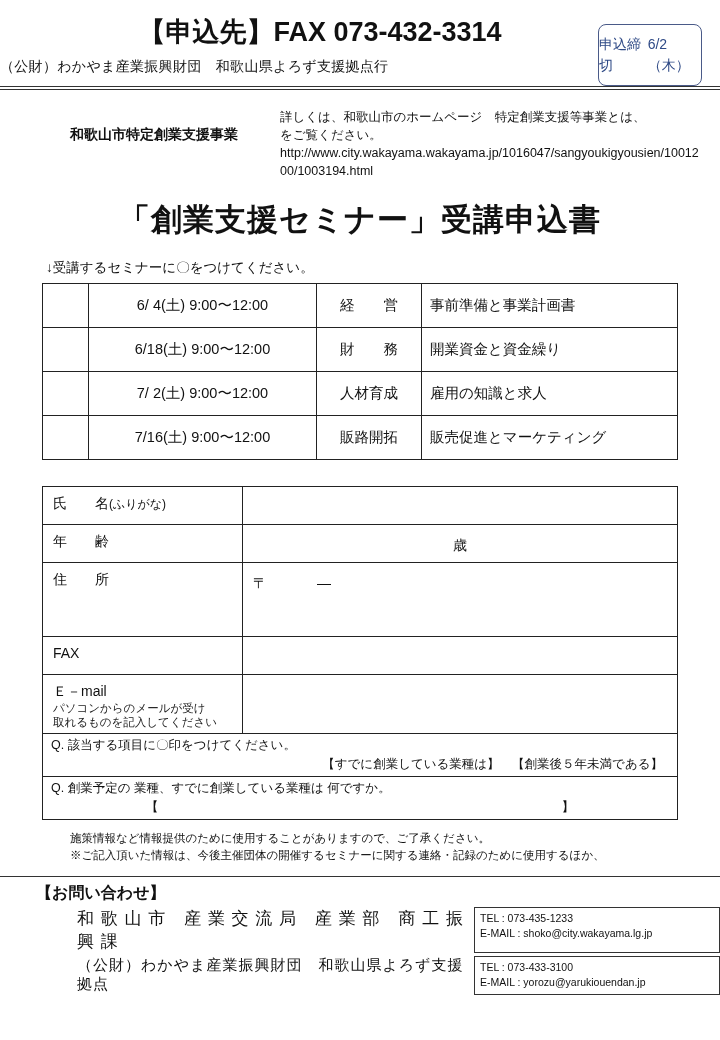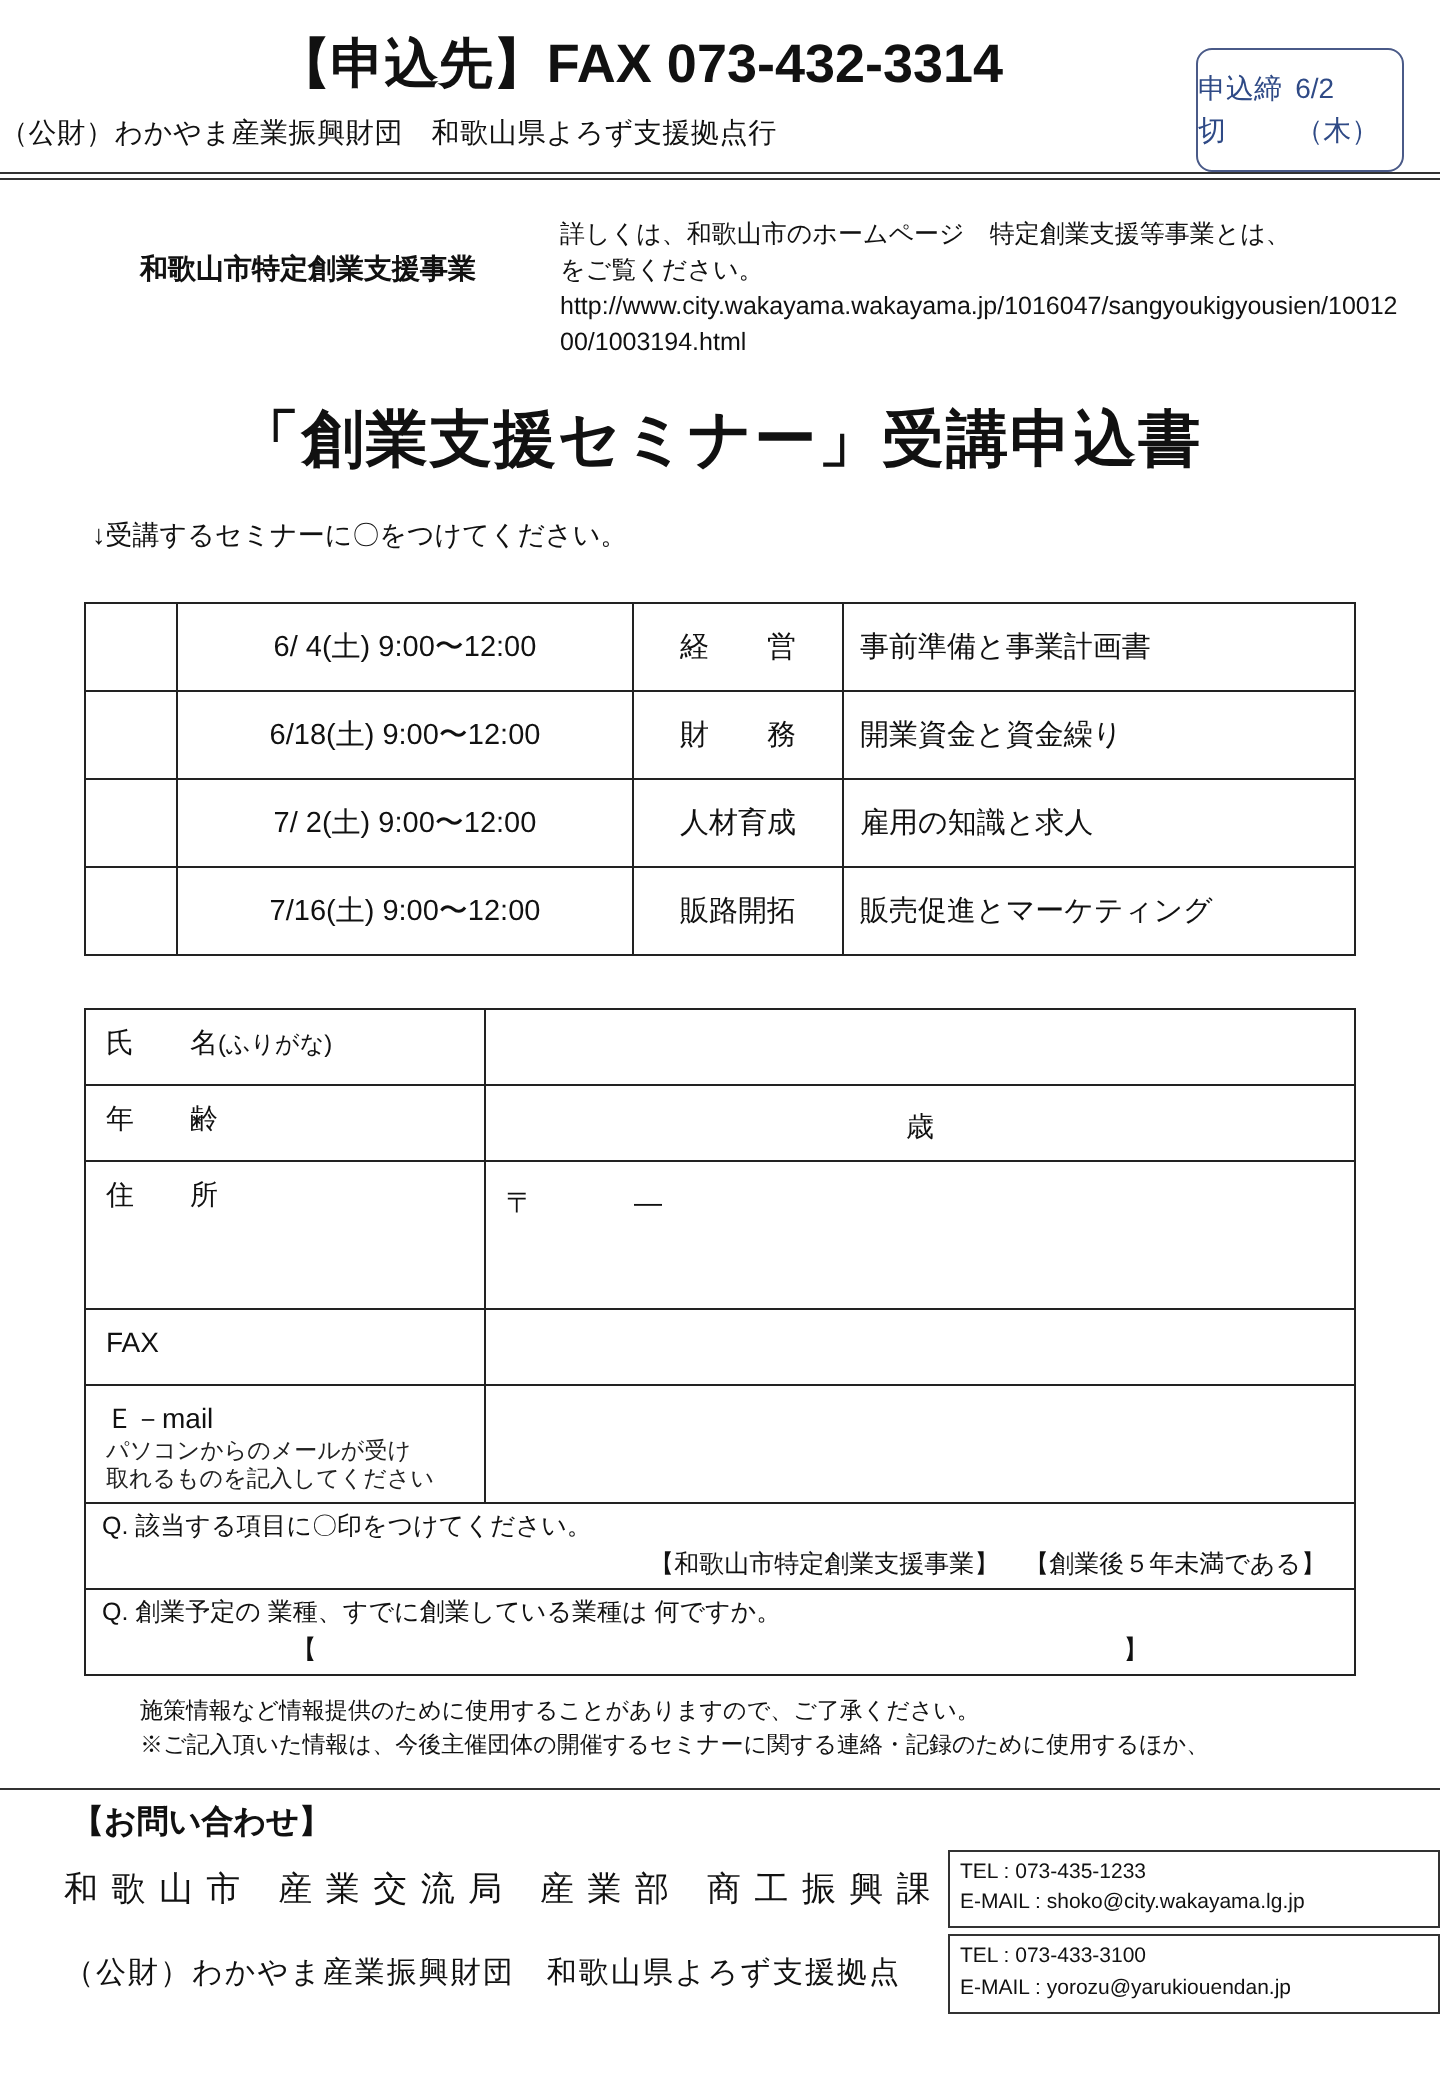--- a/index.html
+++ b/index.html
@@ -86,21 +86,21 @@
   .doc-title {
     text-align: center;
     font-size: 31px;
     font-weight: bold;
     margin-top: 18px;
     letter-spacing: 1px;
   }
 
   
   .instruction {
-    margin: 18px 0 24px 46px;
+    margin: 18px 0 6px 46px;
     font-size: 13.5px;
   }
 
   
   table {
     border-collapse: collapse;
   }
   .seminar-table {
     margin: 4px auto 0 auto;
     width: 636px;
@@ -174,20 +174,21 @@
   .footer-title {
     font-size: 16px;
     font-weight: bold;
     padding-left: 36px;
   }
   .footer-row {
     display: flex;
     align-items: stretch;
     padding-left: 32px;
     margin-top: 3px;
+    margin-left: 45px;
   }
   .footer-org {
     font-size: 17px;
     letter-spacing: 1px;
     flex: 1;
     display: flex;
     align-items: center;
   }
   .footer-org.small { font-size: 15px; }
   .footer-contact {
@@ -284,21 +285,21 @@
       <td class="lab">
         <div class="mail-label">Ｅ－mail</div>
         <div class="mail-note">パソコンからのメールが受け</div>
         <div class="mail-note">取れるものを記入してください</div>
       </td>
       <td></td>
     </tr>
     <tr class="q-row">
       <td colspan="2">
         <div class="q-line">Q.  該当する項目に〇印をつけてください。</div>
-        <div class="q-choices">【和歌山市特定創業支援事業】　【創業後５年未満である】</div>
+        <div class="q-choices">【すでに創業している業種は】　【創業後５年未満である】</div>
       </td>
     </tr>
     <tr class="q-row">
       <td colspan="2">
         <div class="q-line">Q.  創業予定の 業種、すでに創業している業種は 何ですか。</div>
         <div class="q-bracket">【　　　　　　　　　　　　　　　　　　　　　　　　　　　　　　　】</div>
       </td>
     </tr>
   </tbody>
 </table>

